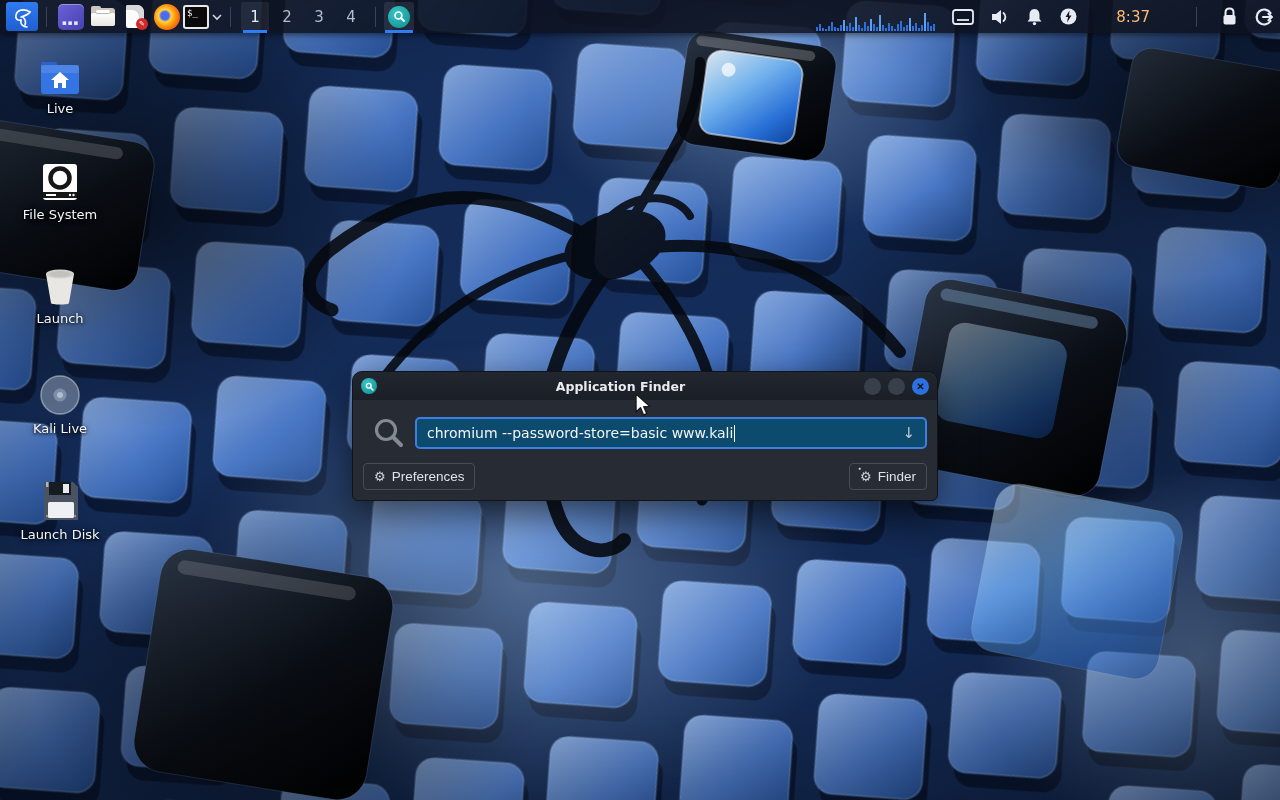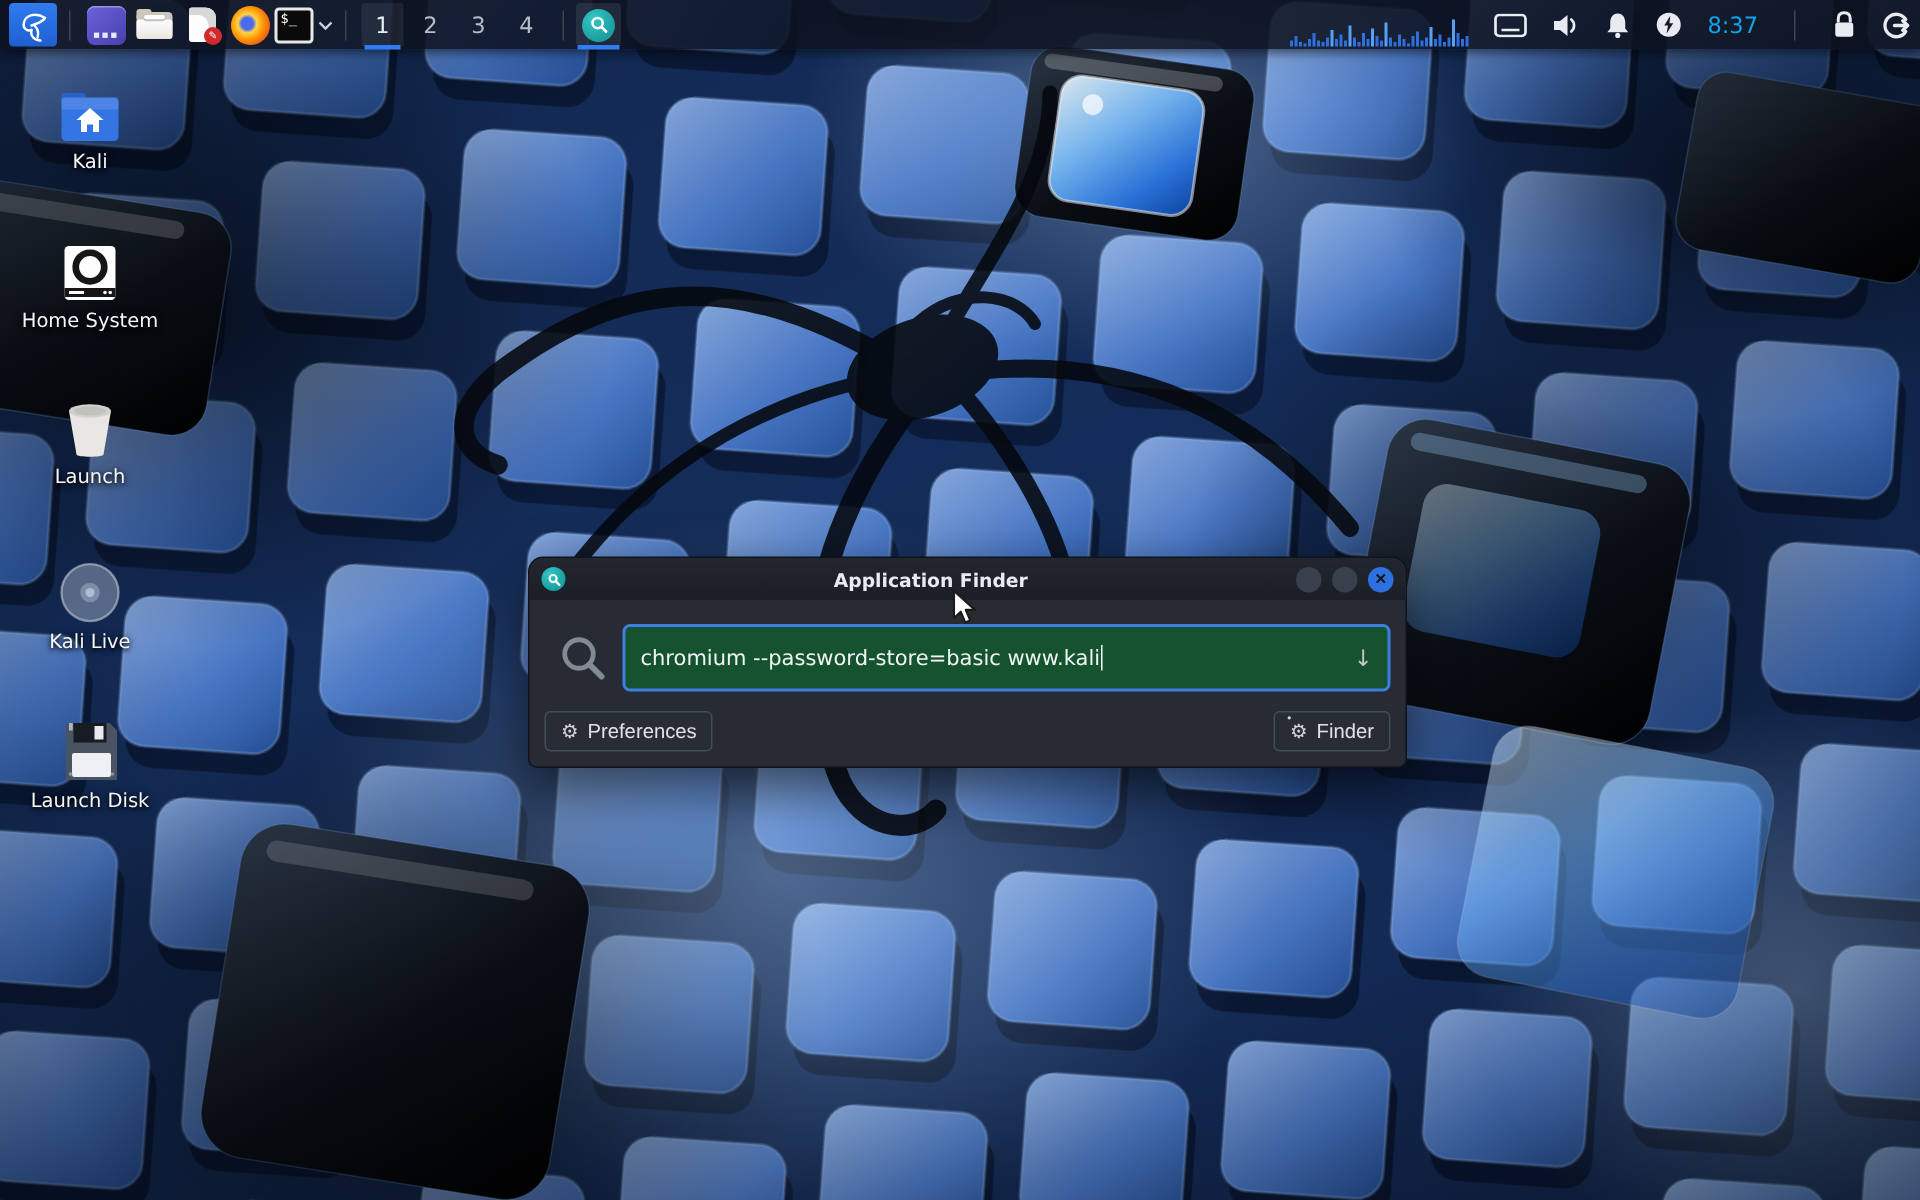--- a/index.html
+++ b/index.html
@@ -50,21 +50,21 @@
     height:3px; background:#2e7cf6; }
   .task { width:30px; height:29px; display:flex; align-items:center; justify-content:center;
     background:rgba(255,255,255,.09); border-radius:3px; position:relative; }
   .task::after { content:""; position:absolute; left:1px; right:1px; bottom:-2px;
     height:3px; background:#2e7cf6; }
   .finder-ball { width:22px; height:22px; border-radius:50%;
     background:radial-gradient(circle at 35% 30%, #35c4c4, #0f8f92); display:flex;
     align-items:center; justify-content:center; }
   .netmon { margin-left:auto; margin-right:14px; height:24px; align-self:flex-end; }
   .tray { display:flex; align-items:center; gap:16px; }
-  .clock { font-size:15px; color:#0ea5e9; margin:0 0; }
+  .clock { font-size:15px; color:#fdba74; margin:0 22px; }
 
   
   .dicon { position:absolute; left:12px; width:96px; text-align:center; z-index:10; cursor:default; }
   .dicon .art { height:44px; display:flex; align-items:flex-end; justify-content:center; }
   .dicon .lbl { margin-top:5px; font-size:13px; color:#f4f6f9;
     text-shadow:0 1px 3px rgba(0,0,0,.95), 0 0 6px rgba(0,0,0,.6); }
 
   
   .dialog { position:absolute; left:352px; top:371px; width:586px; z-index:40;
     border-radius:10px 10px 6px 6px; background:#262b34; border:1px solid #10131a;
@@ -74,21 +74,21 @@
   .titlebar .ticon { width:16px; height:16px; border-radius:50%;
     background:radial-gradient(circle at 35% 30%, #35c4c4, #0f8f92);
     display:flex; align-items:center; justify-content:center; }
   .titlebar .ttitle { flex:1; text-align:center; font-size:12.5px; font-weight:bold; color:#e8ebef; }
   .wbtns { display:flex; gap:7px; }
   .wbtn { width:17px; height:17px; border-radius:50%; background:#3a404b; border:none; }
   .wbtn.close { background:#2d70e0; color:#10151f; font-size:10px; font-weight:bold;
     line-height:17px; text-align:center; }
   .drow1 { display:flex; align-items:center; padding:16px 10px 0 10px; }
   .bigsearch { width:52px; display:flex; justify-content:center; }
-  .cmd-input { flex:1; height:45px; background:#14532d; border:2px solid #3d7fe0;
+  .cmd-input { flex:1; height:32px; background:#0c4a6e; border:2px solid #3d7fe0;
     border-radius:5px; display:flex; align-items:center; padding:0 10px;
     color:#f2f4f7; font-size:14px; white-space:nowrap; overflow:hidden; }
   .cmd-input .txt { flex:0 1 auto; }
   .caret { display:inline-block; width:1px; height:17px; background:#fff; margin-left:1px; vertical-align:middle; }
   .cmd-arrow { margin-left:auto; color:#c2c8cf; font-size:15px; }
   .drow2 { display:flex; align-items:center; justify-content:space-between; padding:13px 10px 10px 10px; }
   .dbtn { display:inline-flex; align-items:center; gap:6px; height:27px; padding:0 10px;
     background:#272c35; border:1px solid #464c58; border-radius:4px;
     color:#dfe3e8; font-size:13.5px; }
   .dbtn .g { font-size:13px; color:#cfd4da; position:relative; }
@@ -347,35 +347,35 @@
     <div class="art">
       <svg width="42" height="36" viewBox="0 0 42 36">
         <rect x="2" y="2" width="16" height="8" rx="2" fill="#2a62c9"></rect>
         <rect x="2" y="5" width="38" height="29" rx="3" fill="#3575e3"></rect>
         <rect x="2" y="5" width="38" height="8" fill="rgba(255,255,255,.12)"></rect>
         <polygon points="21,12 12,20 30,20" fill="#fff"></polygon>
         <rect x="15" y="20" width="12" height="8" fill="#fff"></rect>
         <rect x="19" y="23" width="4" height="5" fill="#3575e3"></rect>
       </svg>
     </div>
-    <div class="lbl">Kali</div>
+    <div class="lbl">Live</div>
   </div>
 
   <div class="dicon" style="top:158px;">
     <div class="art">
       <svg width="40" height="40" viewBox="0 0 40 40">
         <rect x="3" y="2" width="34" height="36" rx="3" fill="#fdfdfd"></rect>
         <circle cx="20" cy="16" r="9.5" fill="none" stroke="#161616" stroke-width="4.5"></circle>
         <rect x="3" y="30" width="34" height="6" fill="#161616"></rect>
         <rect x="6" y="32" width="10" height="2" fill="#fdfdfd"></rect>
         <circle cx="30" cy="33" r="1.2" fill="#fdfdfd"></circle>
           <circle cx="33.5" cy="33" r="1.2" fill="#fdfdfd"></circle>
       </svg>
     </div>
-    <div class="lbl">Home System</div>
+    <div class="lbl">File System</div>
   </div>
 
   <div class="dicon" style="top:262px;">
     <div class="art">
       <svg width="38" height="40" viewBox="0 0 38 40">
         <path d="M5 8 L10 37 C10 39 28 39 28 37 L33 8 Z" fill="#e9e7e3"></path>
         <ellipse cx="19" cy="8" rx="14" ry="4.5" fill="#d2d0cc"></ellipse>
         <ellipse cx="19" cy="8" rx="10.5" ry="3" fill="#c3c1bd"></ellipse>
       </svg>
     </div>

